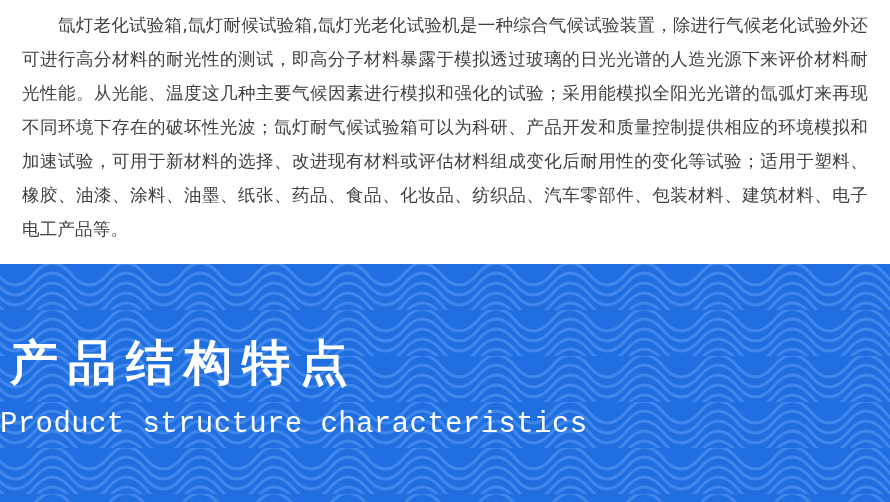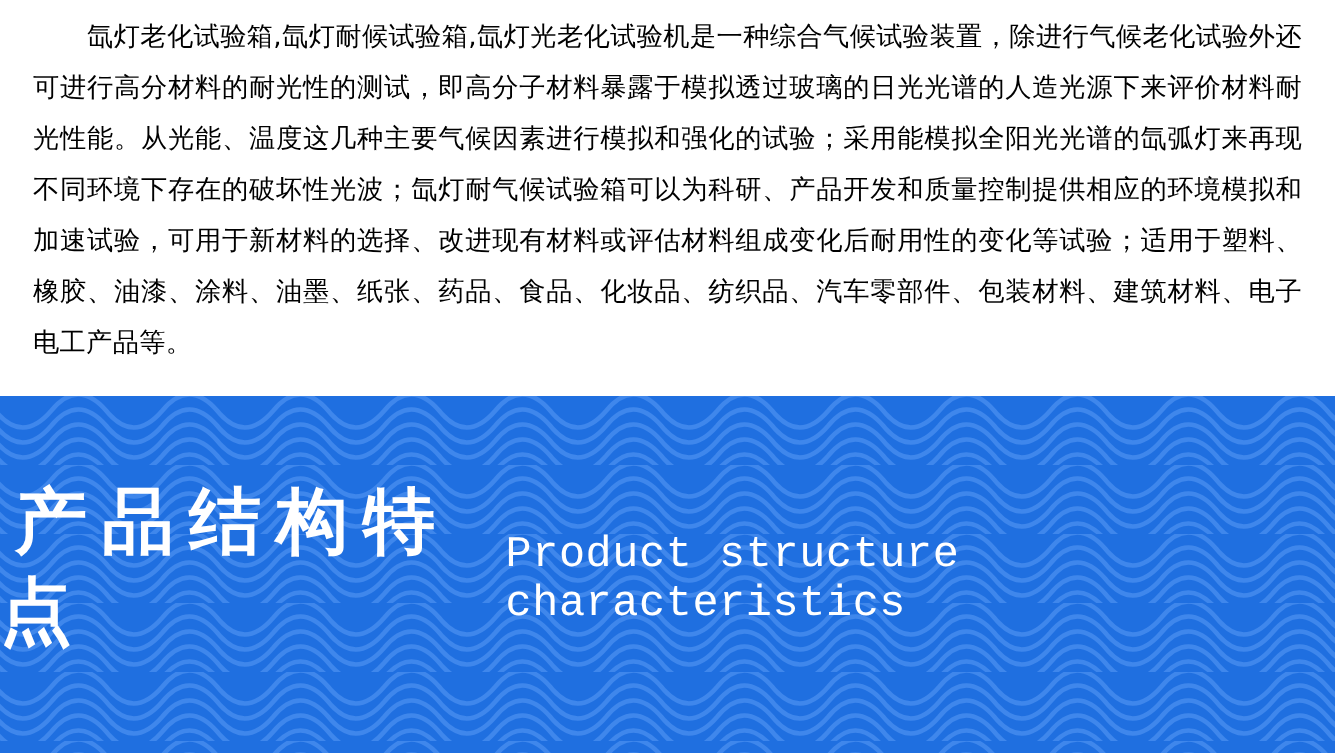--- a/index.html
+++ b/index.html
@@ -20,21 +20,21 @@
     background: #ffffff;
   }
 
   
   .description {
     box-sizing: border-box;
     width: 890px;
     padding: 8px 22px 0 22px;
     font-size: 17.5px;
     line-height: 34px;
-    color: #000000;
+    color: #404040;
     text-align: justify;
     text-justify: inter-ideograph;
     letter-spacing: 0.2px;
     font-family: "DejaVu Sans", "Liberation Sans", sans-serif;
   }
   .description .indent {
     display: inline-block;
     width: 36px;
   }
 
@@ -54,21 +54,22 @@
     width: 100%;
     height: 100%;
     opacity: 1;
   }
   .banner-inner {
     position: relative;
     z-index: 2;
     width: 100%;
     height: 100%;
     display: flex;
-    align-items: center;
+    flex-direction: column;
+    align-items: flex-start;
     justify-content: center;
     padding-top: 6px;
     box-sizing: border-box;
   }
   .banner-title {
     color: #ffffff;
     font-size: 48px;
     letter-spacing: 10px;
     font-weight: bold;
     text-indent: 10px;

